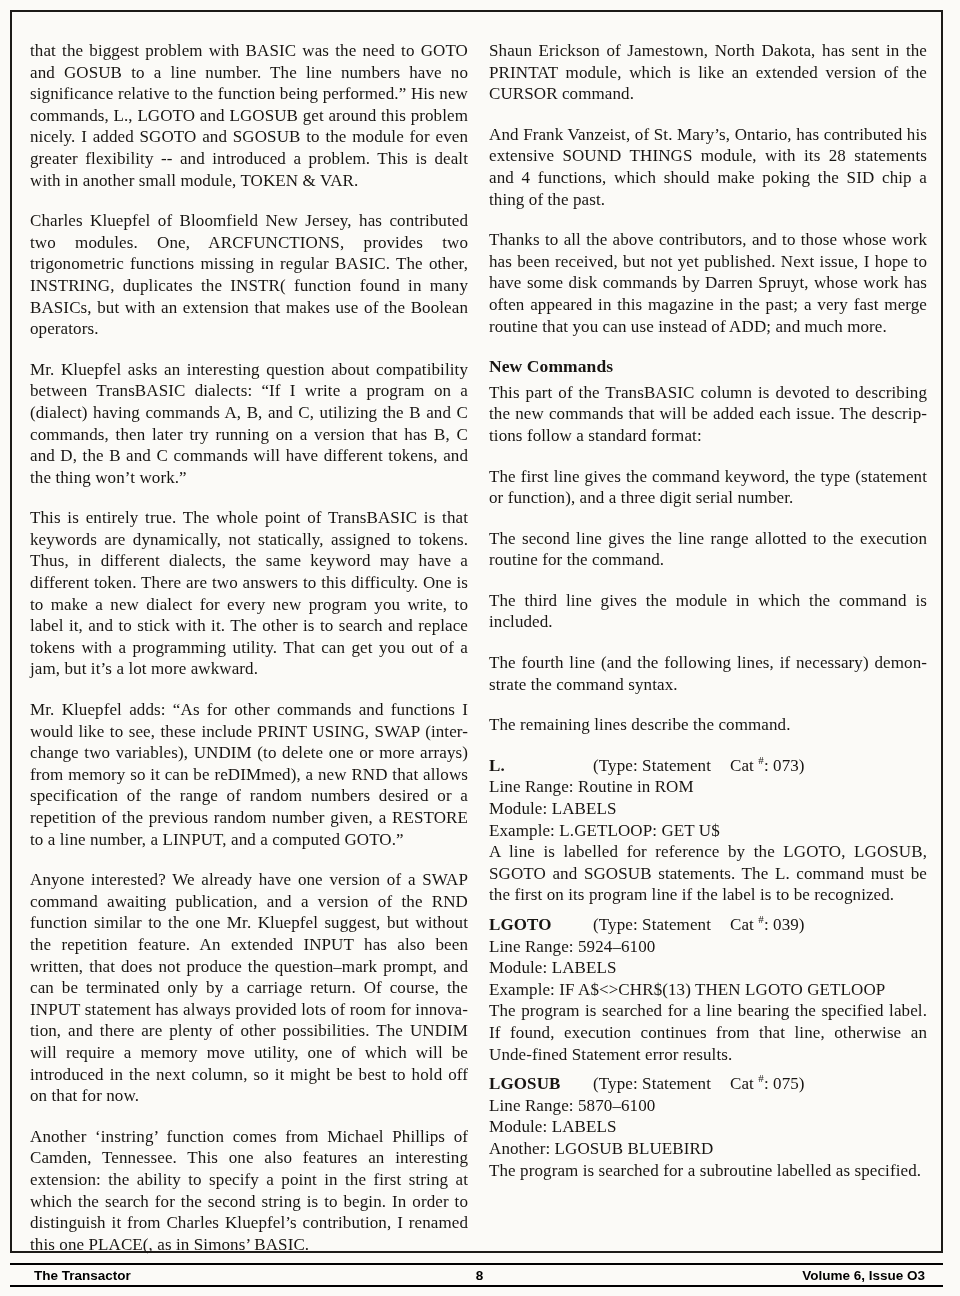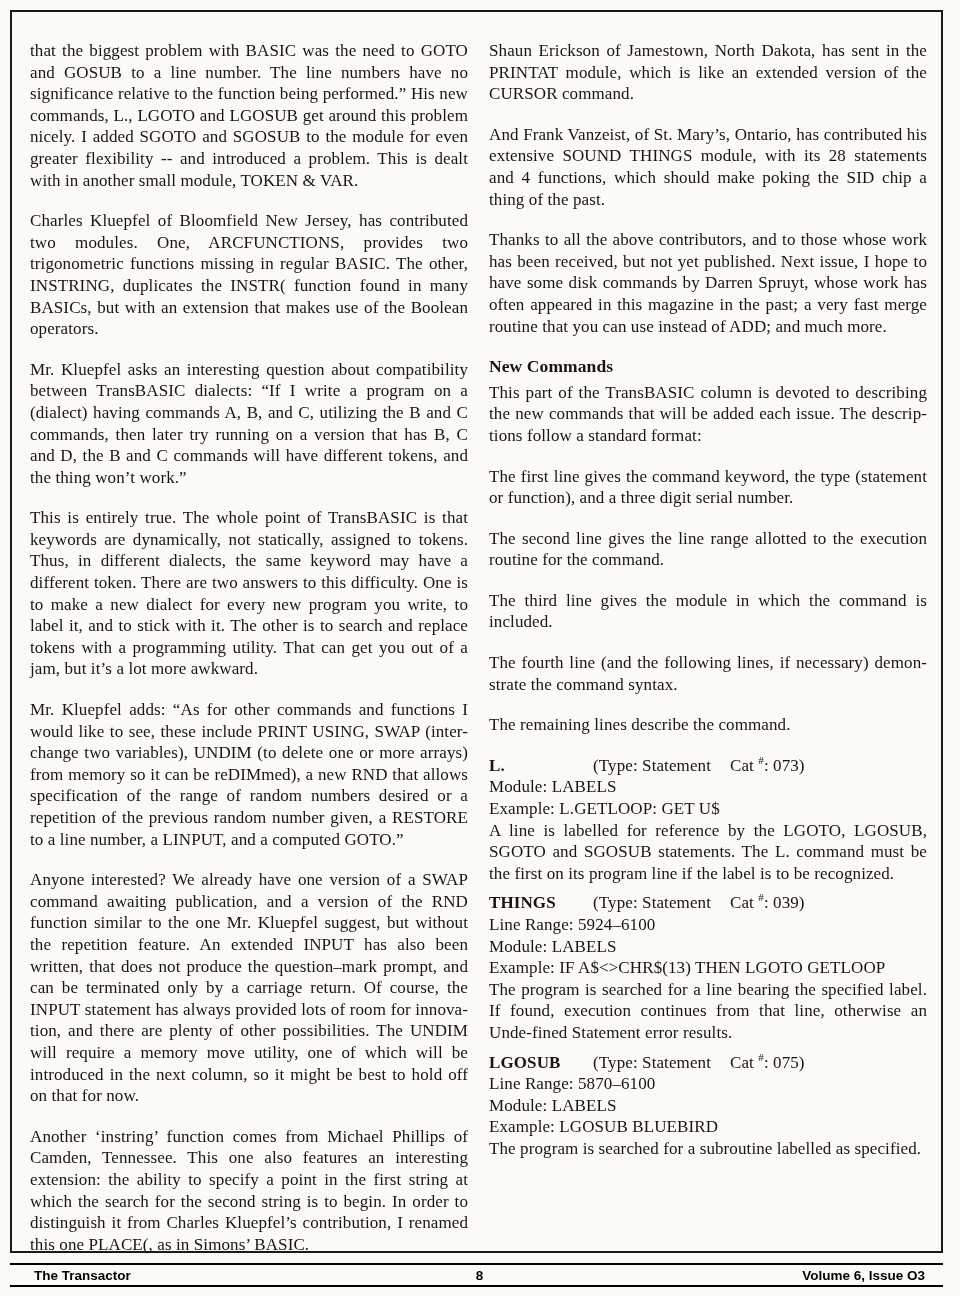--- a/index.html
+++ b/index.html
@@ -82,46 +82,47 @@
     <p>The third line gives the module in which the command is included.</p>
     <p>The fourth line (and the following lines, if necessary) demon-strate the command syntax.</p>
     <p>The remaining lines describe the command.</p>
 
     <div class="cmd">
       <div class="cmd-header">
         <span class="kw">L.</span>
         <span class="type">(Type: Statement</span>
         <span class="cat"><span>Cat </span><sup>#</sup><span>: 073)</span></span>
       </div>
+      <div class="cmd-line">Line Range: Routine in ROM</div>
       <div class="cmd-line">Module: LABELS</div>
       <div class="cmd-line">Example: L.GETLOOP: GET U$</div>
       <p class="cmd-desc">A line is labelled for reference by the LGOTO, LGOSUB, SGOTO and SGOSUB statements. The L. command must be the first on its program line if the label is to be recognized.</p>
     </div>
 
     <div class="cmd">
       <div class="cmd-header">
-        <span class="kw">THINGS</span>
+        <span class="kw">LGOTO</span>
         <span class="type">(Type: Statement</span>
         <span class="cat"><span>Cat </span><sup>#</sup><span>: 039)</span></span>
       </div>
       <div class="cmd-line">Line Range: 5924–6100</div>
       <div class="cmd-line">Module: LABELS</div>
       <div class="cmd-line">Example: IF A$&lt;&gt;CHR$(13) THEN LGOTO GETLOOP</div>
       <p class="cmd-desc">The program is searched for a line bearing the specified label. If found, execution continues from that line, otherwise an Unde-fined Statement error results.</p>
     </div>
 
     <div class="cmd">
       <div class="cmd-header">
         <span class="kw">LGOSUB</span>
         <span class="type">(Type: Statement</span>
         <span class="cat"><span>Cat </span><sup>#</sup><span>: 075)</span></span>
       </div>
       <div class="cmd-line">Line Range: 5870–6100</div>
       <div class="cmd-line">Module: LABELS</div>
-      <div class="cmd-line">Example: LGOSUB BLUEBIRD</div>
+      <div class="cmd-line">Another: LGOSUB BLUEBIRD</div>
       <p class="cmd-desc">The program is searched for a subroutine labelled as specified.</p>
     </div>
   </div>
 
 </div>
 
 <div class="footer">
   <span class="f-left">The Transactor</span>
   <span class="f-center">8</span>
   <span class="f-right">Volume 6, Issue O3</span>

